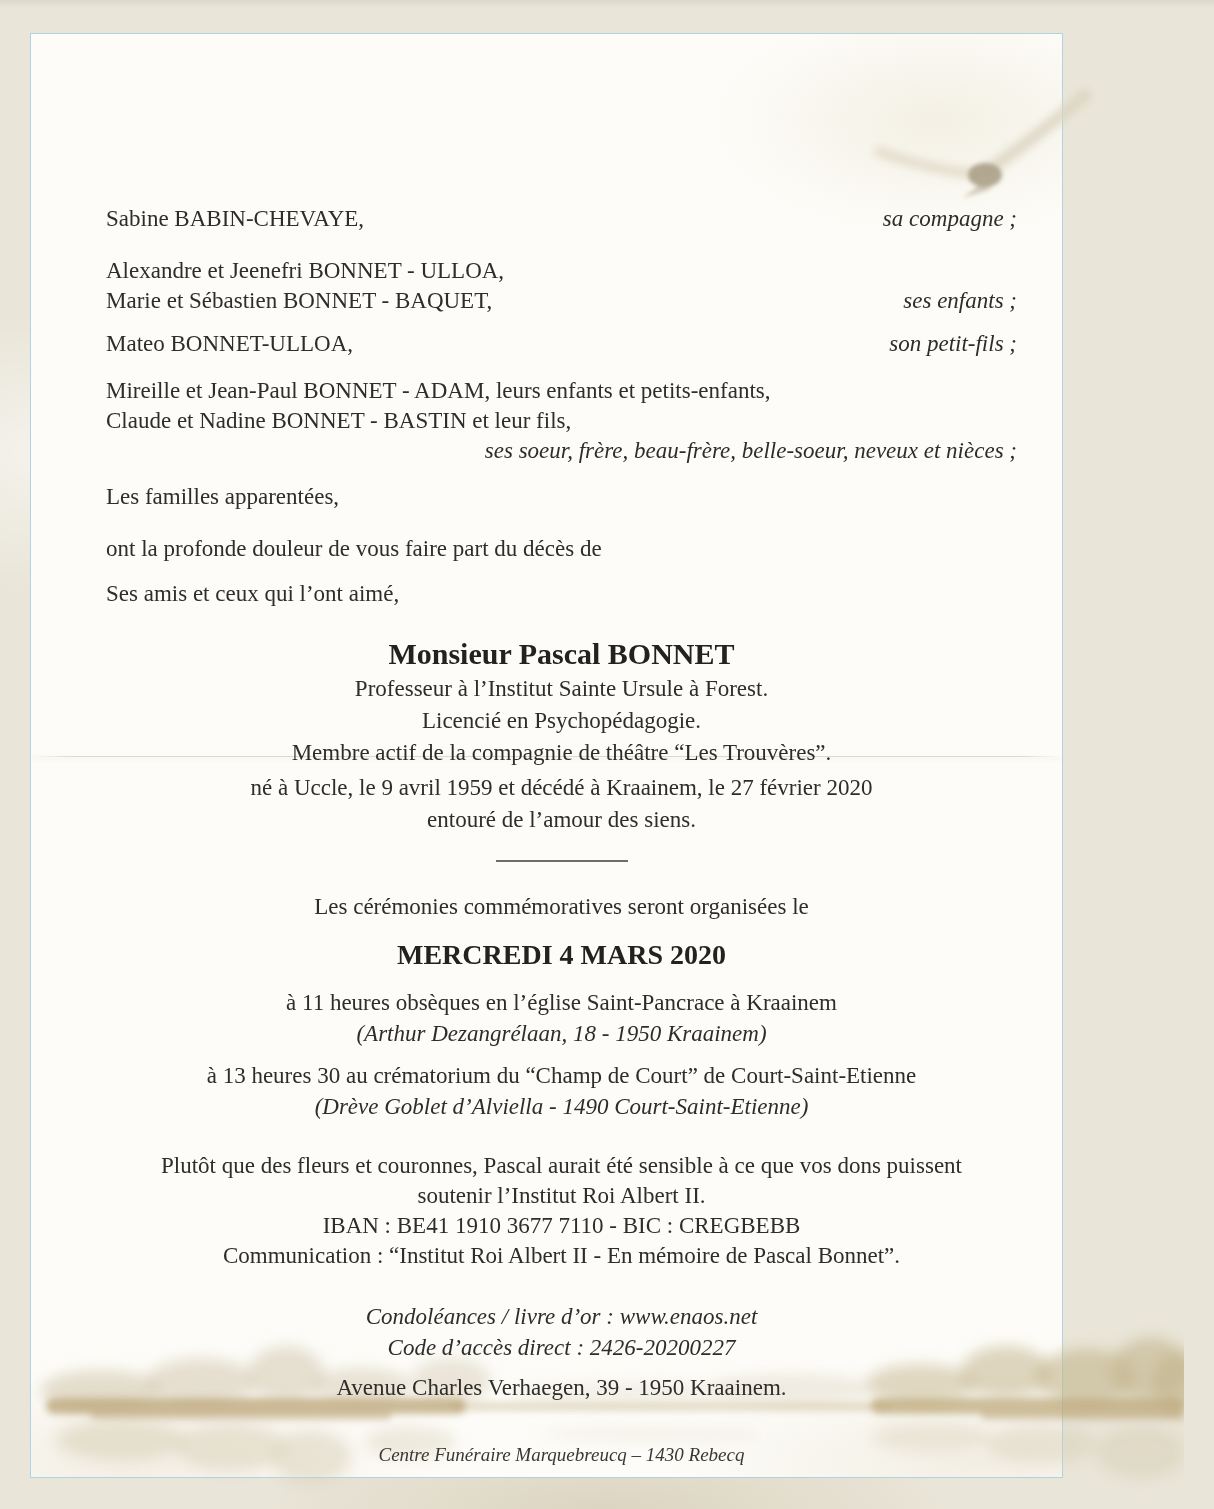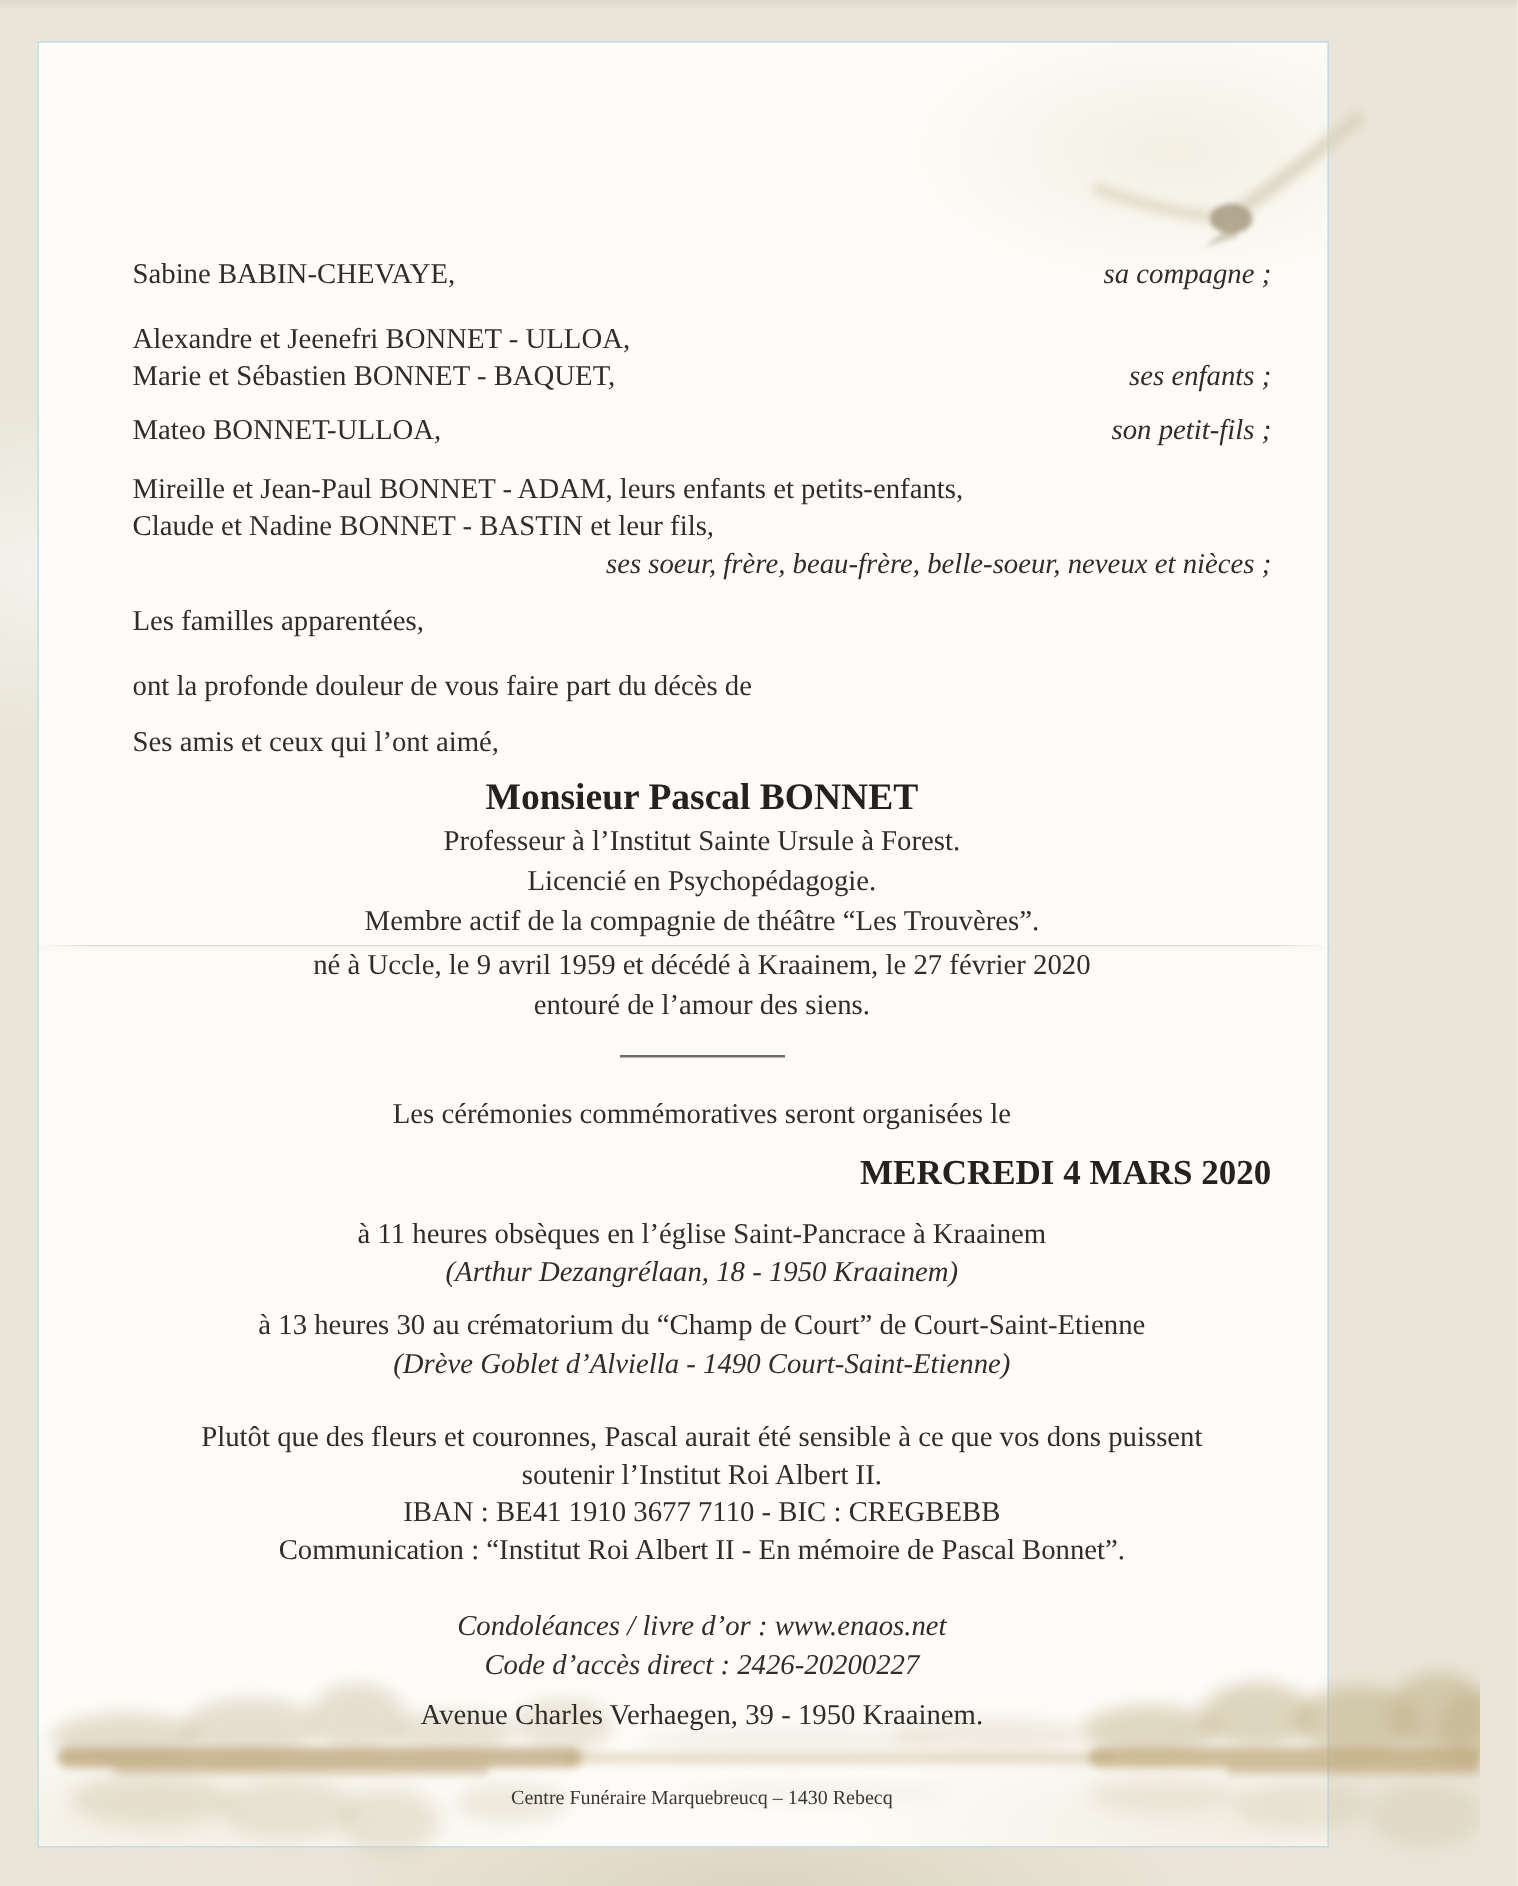--- a/index.html
+++ b/index.html
@@ -47,35 +47,35 @@
   .row.m13 { margin-top:13px; }
   .row.m17 { margin-top:17px; }
   .names { text-align:left; }
   .relation { font-style:italic; white-space:nowrap; }
   .relation-line { text-align:right; font-style:italic; }
   .plain { margin-top:15px; }
   .plain.m16 { margin-top:16px; }
   .plain.m22 { margin-top:22px; }
 
   .center { text-align:center; }
-  .deceased-title { margin-top:10px; font-weight:bold; font-size:30px; line-height:38px; color:#242220; }
+  .deceased-title { margin-top:26px; font-weight:bold; font-size:30px; line-height:38px; color:#242220; }
   .deceased-sub { line-height:32px;text-align:center; }
   .birth { margin-top:3px; line-height:32px; }
   .divider {
     margin:24px auto 0 auto; width:132px; height:2px; background:#6e6d6b;
   }
   .cer-intro { margin-top:30px; }
-  .cer-date { margin-top:15px; font-weight:bold; font-size:28px; line-height:36px; color:#242220;text-align:right; }
+  .cer-date { margin-top:15px; font-weight:bold; font-size:28px; line-height:36px; color:#242220; }
   .event { margin-top:14px; line-height:31px; }
   .event.m11 { margin-top:11px; }
   .event .addr { font-style:italic; }
   .donations { margin-top:29px; line-height:30px; }
   .condolences { margin-top:30px; line-height:31px; font-style:italic; }
   .address-line { margin-top:10px; }
-  .footer-line { margin-top:40px; font-size:16px; line-height:24px; color:#3a3833; }
+  .footer-line { margin-top:40px; font-size:19px; line-height:24px; color:#3a3833;font-style:italic; }
 </style>
 </head>
 <body>
 
 <div class="paper">
   <div class="card">
 
     <svg class="dove" viewBox="0 0 262 132">
       <defs>
         <filter id="doveblur" x="-40%" y="-40%" width="180%" height="180%">

